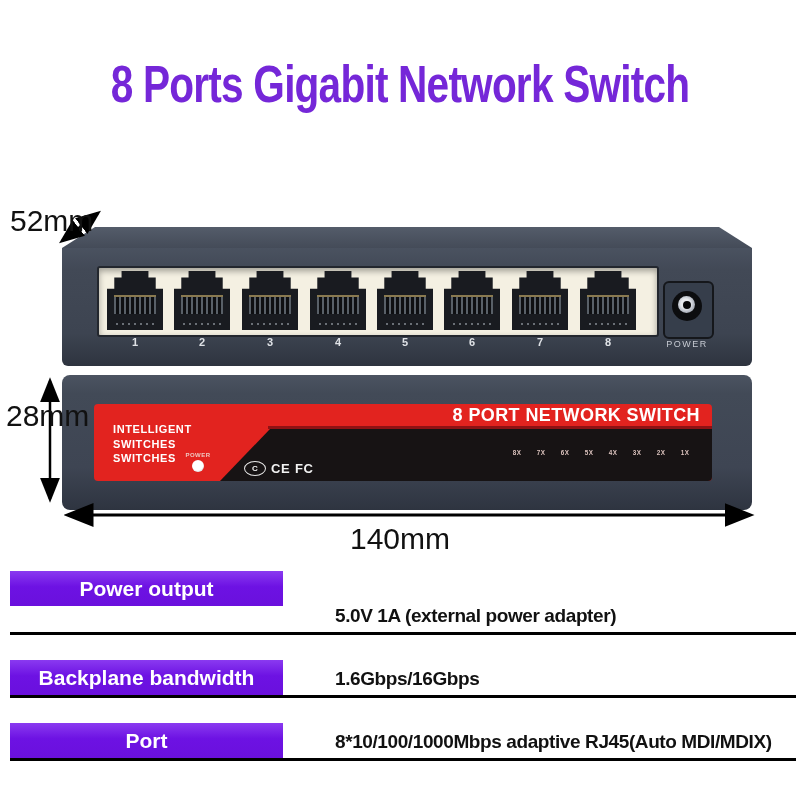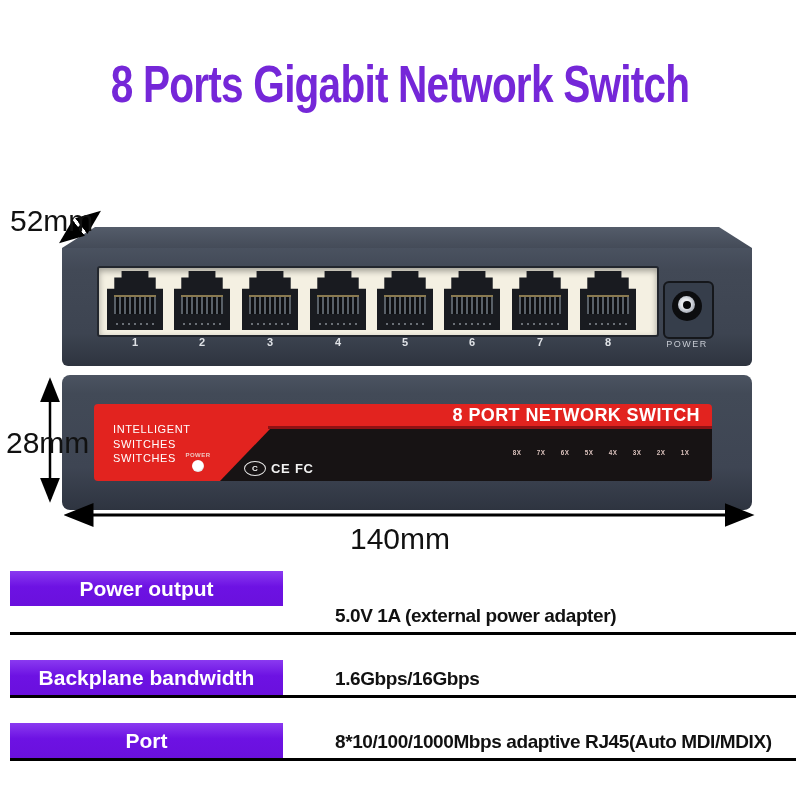--- a/index.html
+++ b/index.html
@@ -41,41 +41,41 @@
   
   .fv-body{left:62px;top:375px;width:690px;height:135px;border-radius:8px;
     background:linear-gradient(180deg,#4b5361 0%,#424a57 14%,#3e4553 68%,#2e3440 100%);}
   .fv-panel{left:94px;top:404px;width:618px;height:77px;background:#e2231f;
     border-radius:4px;overflow:hidden;}
   .fv-black{position:absolute;left:0;top:0;width:618px;height:77px;background:#171314;
     clip-path:polygon(176px 25px,618px 25px,618px 77px,126px 77px);}
   .fv-maroon{position:absolute;left:174px;top:22px;width:444px;height:3px;background:#8e1214;}
   .fv-banner{position:absolute;right:12px;top:1px;height:15px;line-height:21px;
     font-size:18px;font-weight:700;letter-spacing:.4px;color:#ffffff;white-space:nowrap;}
-  .fv-brand{position:absolute;left:19px;top:18px;font-size:11px;font-weight:400;
+  .fv-brand{position:absolute;left:19px;top:18px;font-size:11px;font-weight:700;
     letter-spacing:.6px;line-height:14.5px;color:#ffffff;}
   .fv-pwr-label{position:absolute;left:90px;top:48px;width:28px;text-align:center;
     font-size:6px;font-weight:700;letter-spacing:.5px;color:#eec8c2;}
   .fv-pwr-dot{position:absolute;left:98px;top:56px;width:12px;height:12px;border-radius:50%;
     background:radial-gradient(circle at 45% 40%,#ffffff 0 55%,#c9cbce 85%,#9aa0a8 100%);}
   .fv-certs{position:absolute;left:150px;top:55px;height:18px;display:flex;
     align-items:center;gap:5px;color:#f2f2f2;}
   .cert-ellipse{width:20px;height:13px;border:1.5px solid #e8e8e8;border-radius:50%;
     display:flex;align-items:center;justify-content:center;font-size:8px;font-weight:700;}
   .cert-txt{font-size:13px;font-weight:700;letter-spacing:.5px;}
   .led{position:absolute;top:449px;width:22px;text-align:center;z-index:5;}
   .led .lbl{display:block;font-size:7px;font-weight:700;color:#dcc3be;letter-spacing:.5px;
     transform:scale(.9);}
   .led .dot{width:13px;height:13px;border-radius:50%;margin:2px auto 0;
     background:radial-gradient(circle at 45% 40%,#ffffff 0 55%,#c2c4c8 82%,#9aa0a8 100%);}
 
   
   .dim{color:#111;font-size:30px;white-space:nowrap;}
   #dim-depth{left:10px;top:204px;}
-  #dim-height{left:6px;top:426px;text-align:center;}
+  #dim-height{left:6px;top:399px;text-align:center;}
   #dim-width{left:340px;top:522px;width:120px;text-align:center;}
   #arrows{left:0;top:0;width:800px;height:800px;pointer-events:none;}
 
   
   .spec-bar{position:absolute;left:10px;width:273px;height:35px;
     background:linear-gradient(180deg,#8a3af0 0%,#6d12e3 45%,#6a10dd 100%);
     color:#fff;font-size:21px;font-weight:700;text-align:center;line-height:35px;}
   .spec-line{position:absolute;left:10px;width:786px;height:3px;background:#000;}
   .spec-val{position:absolute;left:298px;width:500px;height:35px;line-height:37px;
     font-size:19px;font-weight:700;letter-spacing:-.4px;color:#111;white-space:nowrap;margin-left:37px;}

